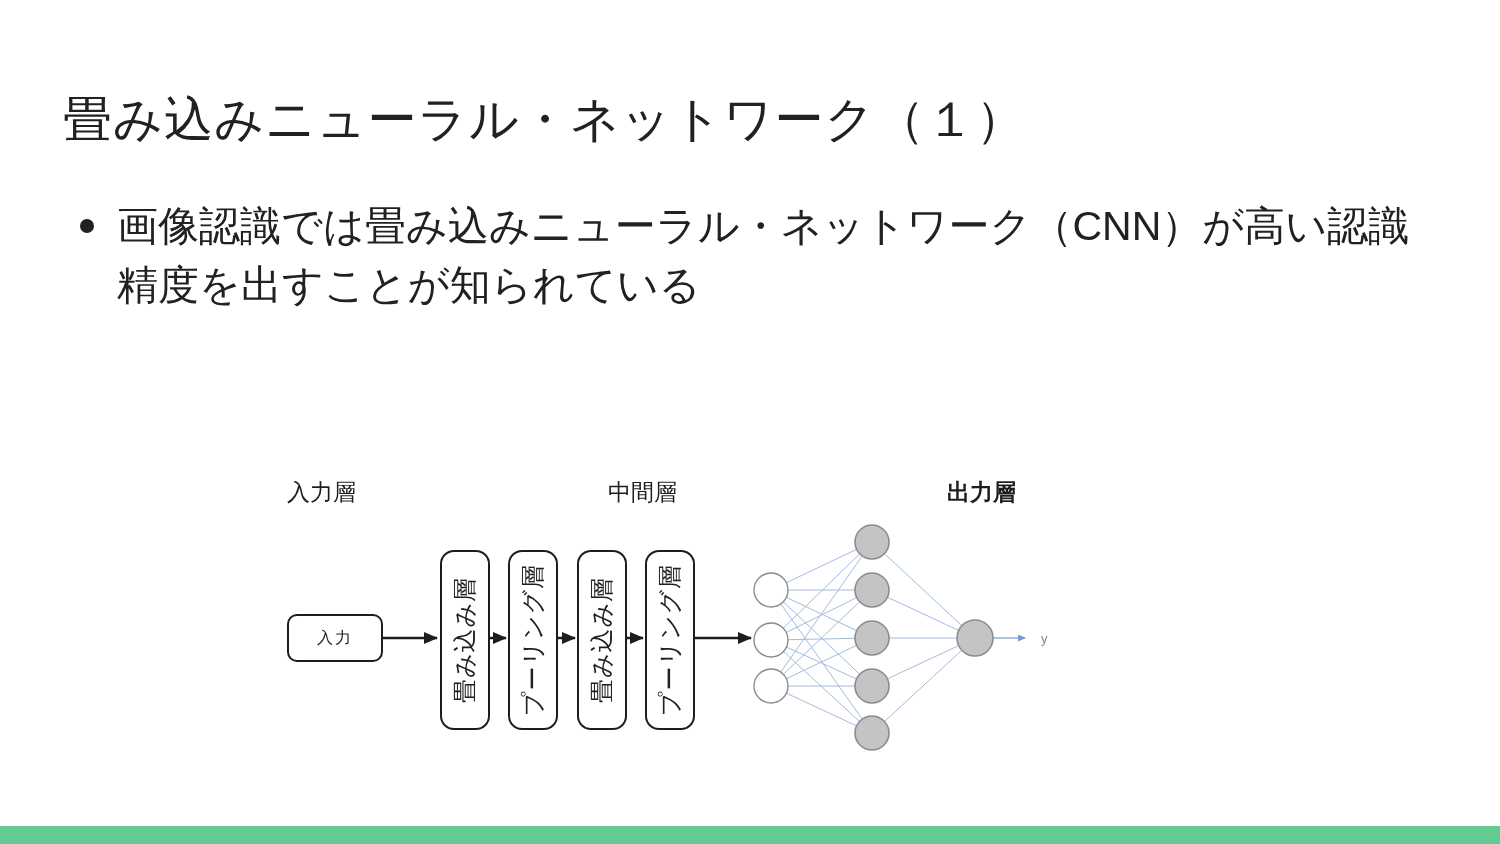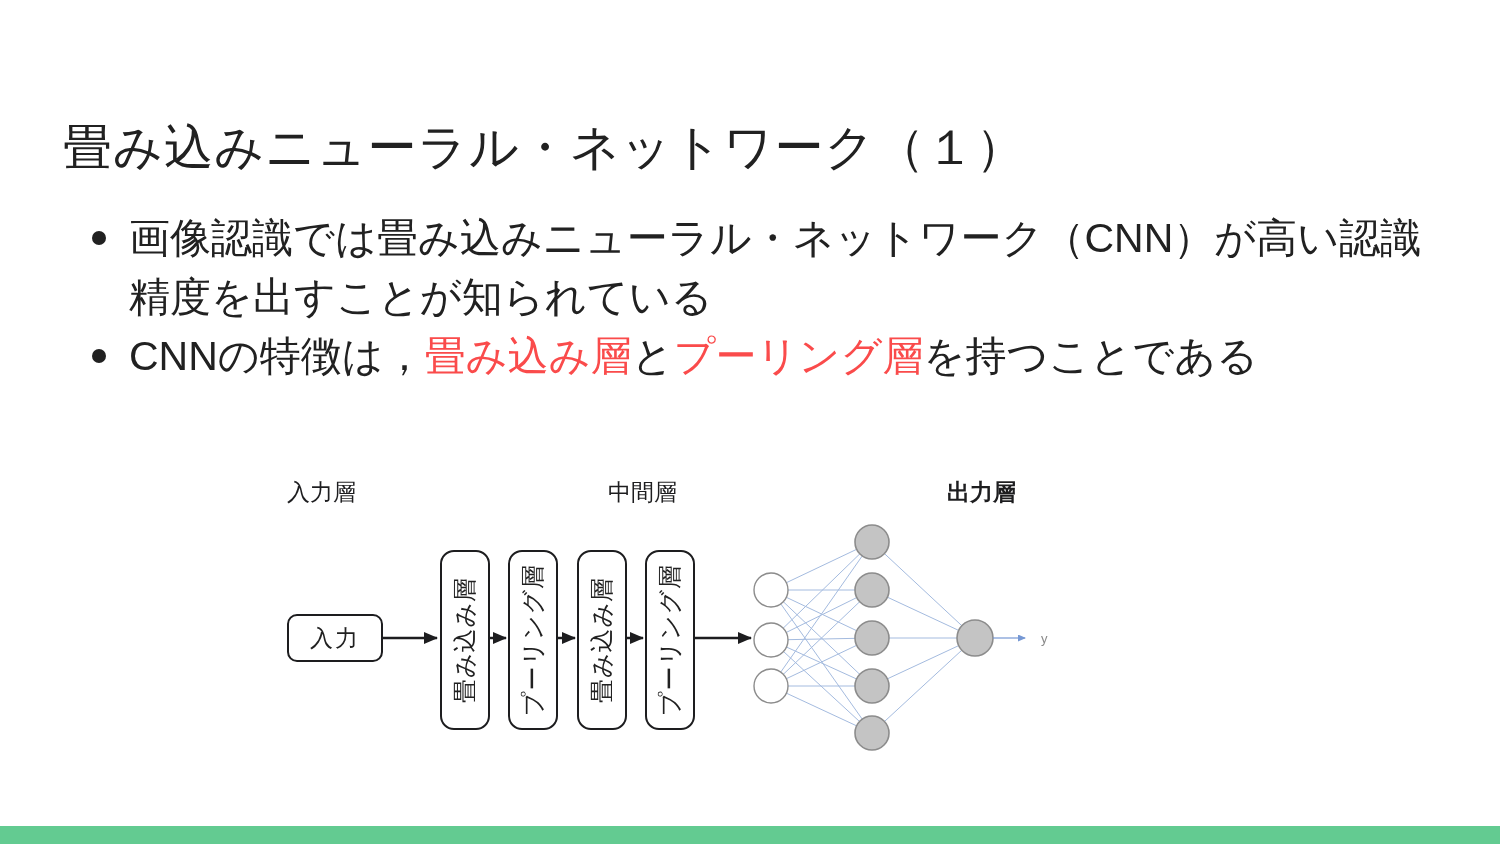--- a/index.html
+++ b/index.html
@@ -2,37 +2,37 @@
 <html><head>
 <meta charset="utf-8">
 <style>
   html,body{margin:0;padding:0;background:#ffffff;}
   .slide{
     position:relative;width:1500px;height:844px;background:#ffffff;overflow:hidden;
     font-family:"Liberation Sans",sans-serif;color:#212121;
   }
   .slide-title{
     position:absolute;left:63px;top:90px;font-size:49px;line-height:58px;
-    font-weight:400;letter-spacing:1px;white-space:nowrap;color:#212121;margin-top:28px;
+    font-weight:400;letter-spacing:1px;white-space:nowrap;color:#212121;
   }
-  .bullet-list{position:absolute;left:0;top:197px;list-style:none;margin:12px;padding:0;}
+  .bullet-list{position:absolute;left:0;top:197px;list-style:none;margin:0;padding:0;}
   .bullet-item{position:relative;padding-left:117px;width:1310px;font-size:41px;line-height:59px;}
   .bullet-marker{
     position:absolute;left:80px;top:22px;width:14px;height:14px;border-radius:50%;
     background:#212121;
   }
   .diagram{position:absolute;left:0;top:0;width:1500px;height:844px;}
   .layer-label{position:absolute;top:477px;font-size:23px;color:#1d1d1f;white-space:nowrap;}
   .layer-label.input{left:287px;font-family:Liberation Serif, serif;}
   .layer-label.hidden{left:608px;}
   .layer-label.output{left:947px;font-weight:bold;}
   .input-box{
     position:absolute;left:287px;top:614px;width:96px;height:48px;border:2.5px solid #1d1d1f;
     border-radius:10px;box-sizing:border-box;display:flex;align-items:center;justify-content:center;
-    font-size:23px;letter-spacing:2px;background:#fff;
+    font-size:16px;letter-spacing:2px;background:#fff;
   }
   .stage-box{
     position:absolute;top:550px;width:50px;height:180px;border:2.5px solid #1d1d1f;
     border-radius:14px;box-sizing:border-box;display:flex;align-items:center;justify-content:center;
     background:#fff;
   }
   .stage-box .vtext{transform:rotate(-90deg);white-space:nowrap;font-size:24px;letter-spacing:1px;}
   .stage-box.b0{left:440px;}
   .stage-box.b1{left:508px;}
   .stage-box.b2{left:577px;}
@@ -43,21 +43,20 @@
 </style>
 </head>
 <body>
 
 <div class="slide">
 
   <div class="slide-title">畳み込みニューラル・ネットワーク（１）</div>
 
   <ul class="bullet-list">
       <li class="bullet-item"><span class="bullet-marker"></span><span style="color: rgb(33, 33, 33);">画像認識では畳み込みニューラル・ネットワーク（CNN）が高い認識精度を出すことが知られている</span></li>
-      <li class="bullet-item"><span class="bullet-marker"></span><span style="color: rgb(33, 33, 33);">CNNの特徴は，</span><span style="color: rgb(250, 75, 75);">畳み込み層</span><span style="color: rgb(33, 33, 33);">と</span><span style="color: rgb(250, 75, 75);">プーリング層</span><span style="color: rgb(33, 33, 33);">を持つことである</span></li>
     </ul>
 
   <div class="diagram">
     <span class="layer-label input">入力層</span>
     <span class="layer-label hidden">中間層</span>
     <span class="layer-label output">出力層</span>
 
     <div class="input-box">
       <span>入力</span>
     </div>

